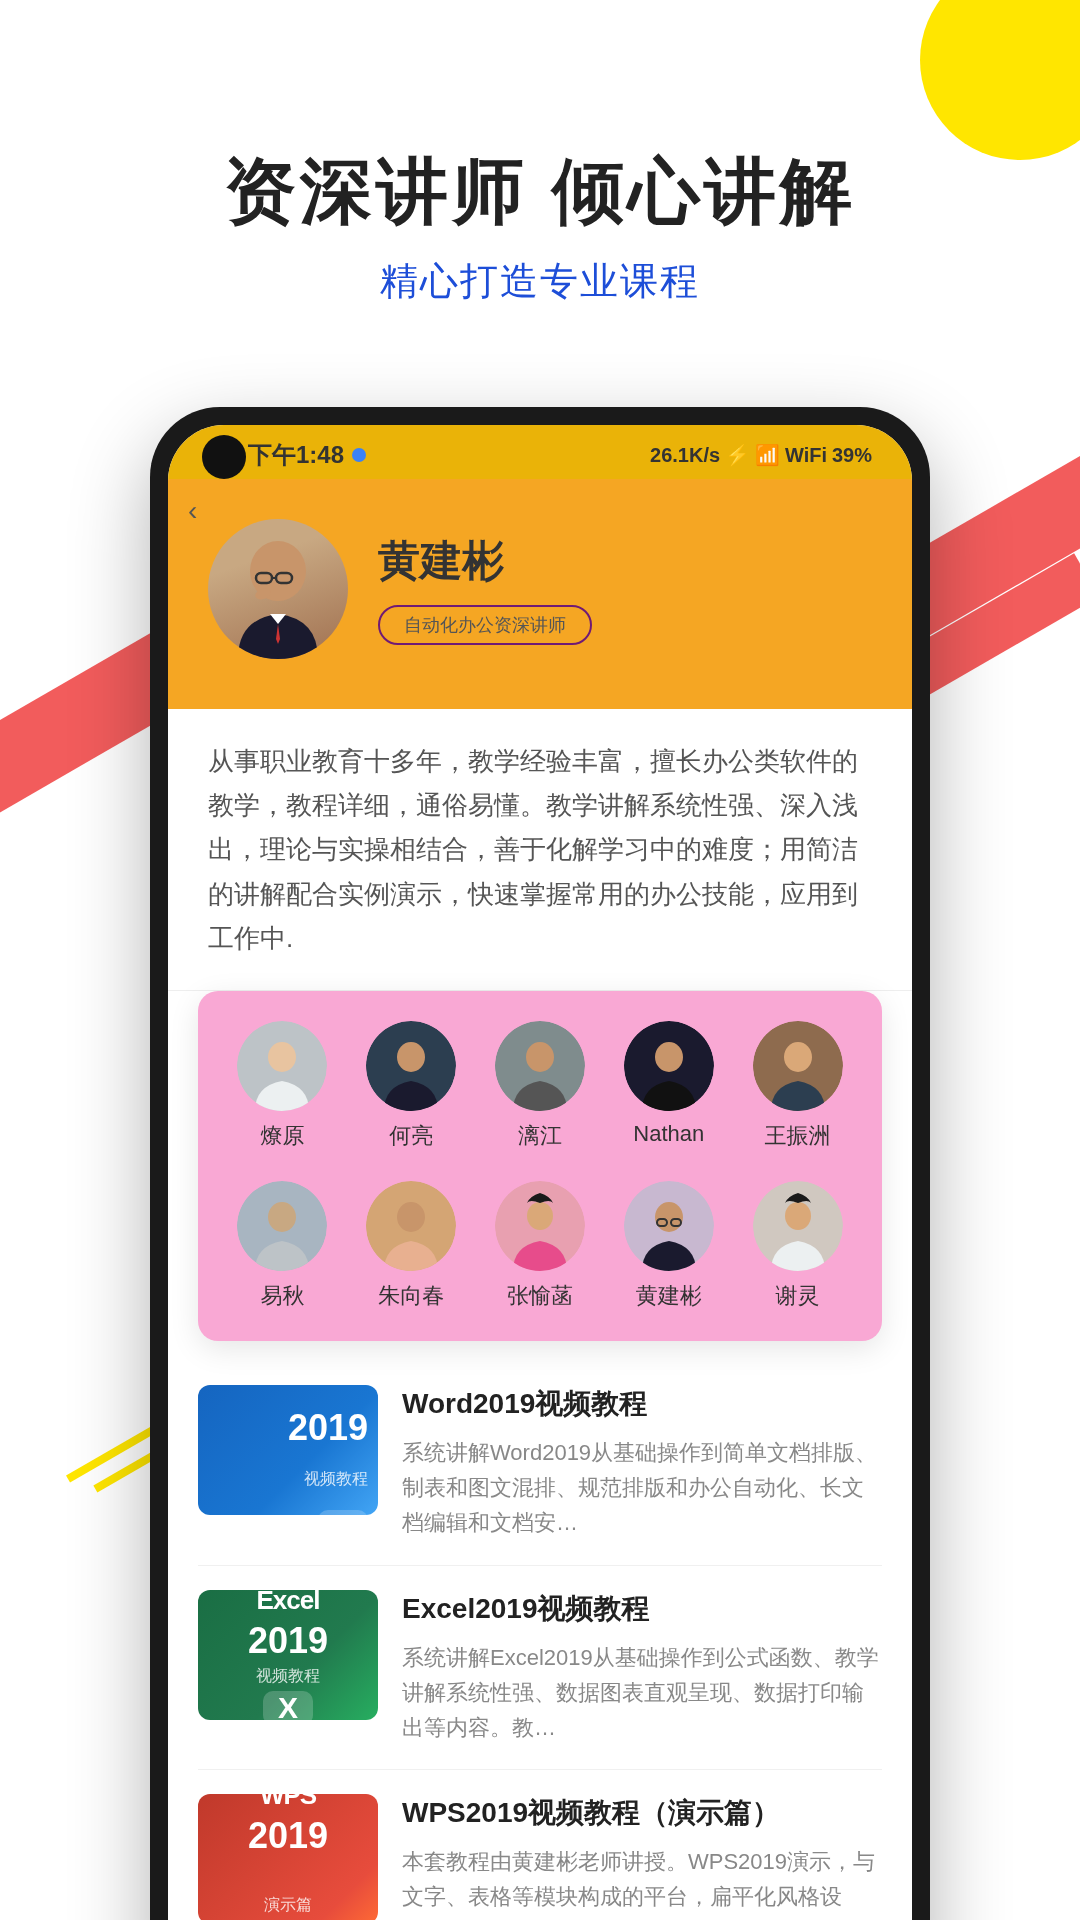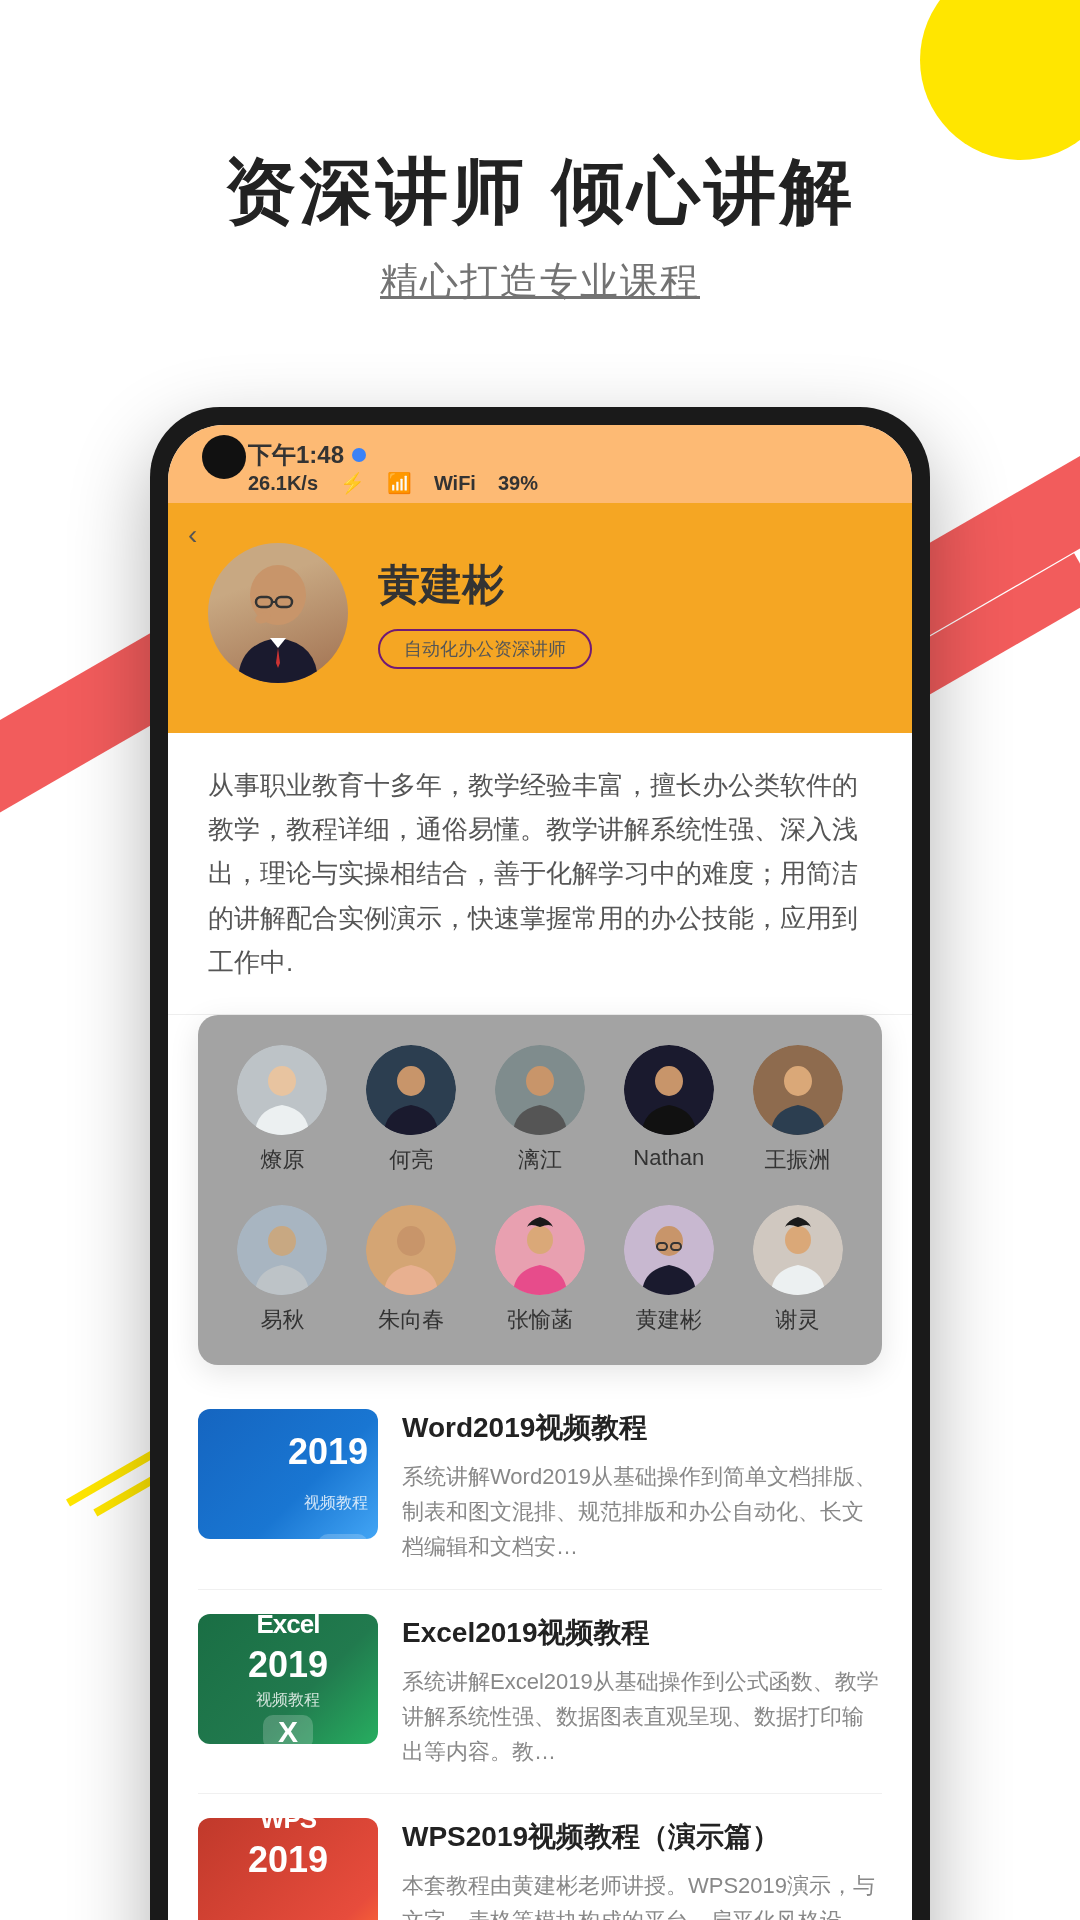--- a/index.html
+++ b/index.html
@@ -94,24 +94,23 @@
     .header-title {
       font-size: 72px;
       font-weight: 900;
       color: #222;
       letter-spacing: 4px;
       margin-bottom: 16px;
     }
 
     .header-subtitle {
       font-size: 38px;
-      color: #737373;
+      color: #1d4ed8;
       font-weight: 400;
       letter-spacing: 2px;
-      text-decoration: underline;
     }
 
     
     .phone-container {
       position: relative;
       z-index: 2;
       display: flex;
       justify-content: center;
       margin-top: 40px;
     }
@@ -126,41 +125,40 @@
     }
 
     .phone-screen {
       background: #fff;
       border-radius: 56px;
       overflow: hidden;
     }
 
     
     .status-bar {
-      background: #fdba74;
-      display: flex;
-      align-items: flex-start;
+      background: #eab308;
+      display: flex;
+      align-items: center;
       justify-content: space-between;
       padding: 14px 40px 8px 80px;
       font-size: 22px;
       font-weight: 600;
       color: #333;
-      flex-direction: column;
     }
     .status-bar-left {
       display: flex;
       align-items: center;
       gap: 8px;
     }
     .status-time { font-weight: 700; font-size: 24px; }
     .status-dot { width: 14px; height: 14px; background: #3B82F6; border-radius: 50%; }
     .status-right {
       display: flex;
       align-items: center;
-      gap: 22px;
+      gap: 5px;
       font-size: 20px;
     }
 
     
     .camera-hole {
       position: absolute;
       top: 28px;
       left: 52px;
       width: 44px;
       height: 44px;
@@ -213,21 +211,21 @@
     .instructor-bio {
       padding: 30px 40px;
       font-size: 26px;
       color: #555;
       line-height: 1.7;
       border-bottom: 1px solid #eee;
     }
 
     
     .instructor-grid-card {
-      background: #a3a3a3;
+      background: #f9a8d4;
       padding: 30px 20px;
       border-radius: 20px;
       margin: 0 30px;
       box-shadow: 0 8px 30px rgba(0,0,0,0.1);
       position: relative;
       z-index: 5;
     }
 
     .instructor-row {
       display: flex;

